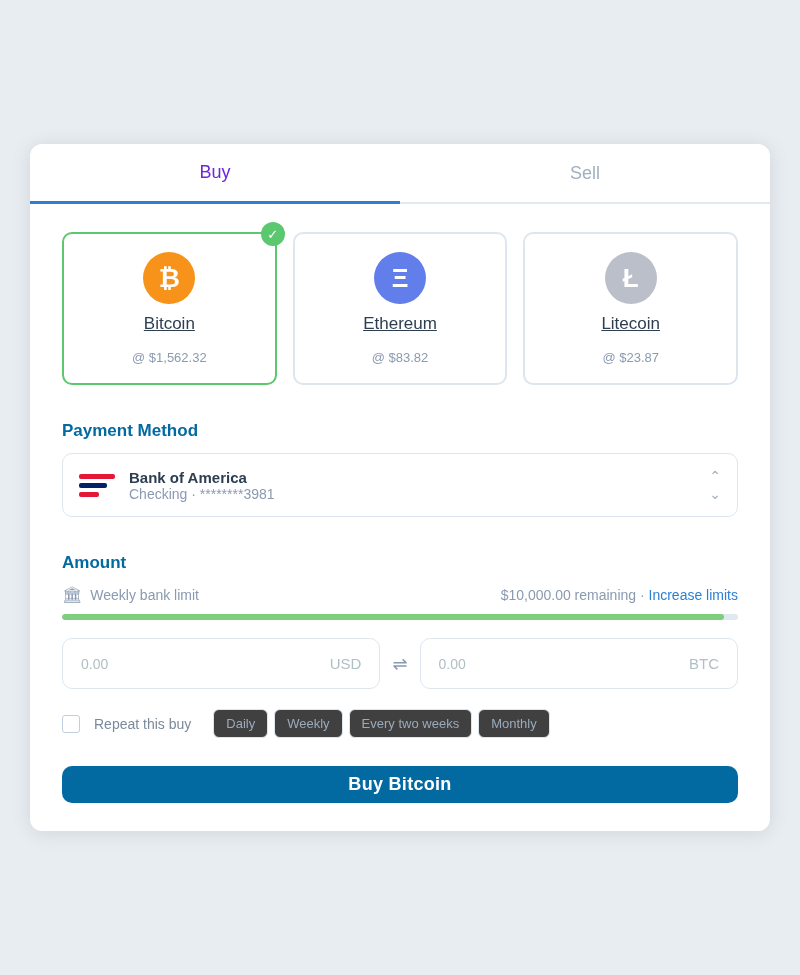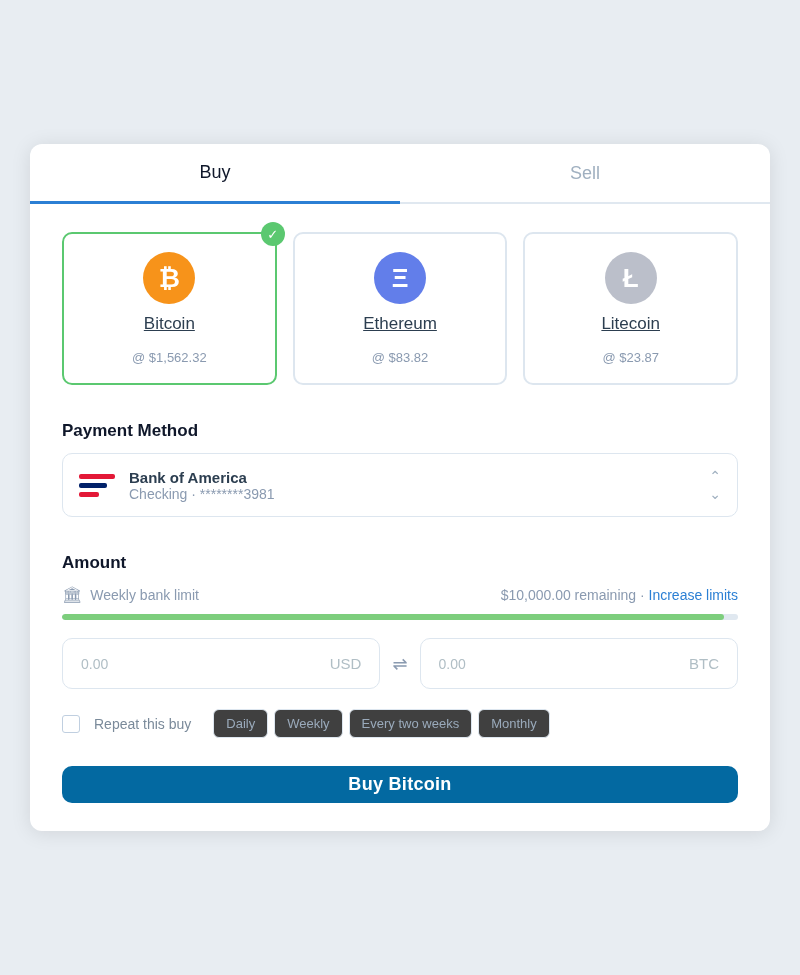--- a/index.html
+++ b/index.html
@@ -29,21 +29,21 @@
       padding: 18px 0;
       font-size: 18px;
       cursor: pointer;
       color: #a0b0c0;
       font-weight: 500;
       background: none;
       border: none;
       outline: none;
     }
     .tab.active {
-      color: #0f172a;
+      color: #6d28d9;
       border-bottom: 3px solid #2b7fd4;
       margin-bottom: -2px;
     }
     
     .content {
       padding: 28px 32px;
     }
     
     .crypto-cards {
       display: flex;
@@ -100,21 +100,21 @@
       text-decoration: underline;
     }
     .crypto-price {
       font-size: 13px;
       color: #8a9ab0;
     }
     
     .section-label {
       font-size: 17px;
       font-weight: 600;
-      color: #0f172a;
+      color: #0369a1;
       margin-bottom: 12px;
       margin-top: 36px;
     }
     
     .payment-box {
       border: 1.5px solid #dde6ef;
       border-radius: 10px;
       padding: 14px 16px;
       display: flex;
       align-items: flex-end;

